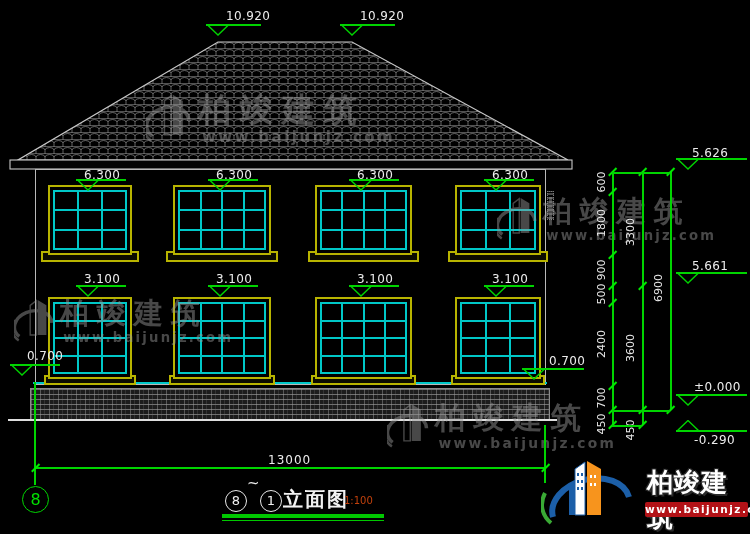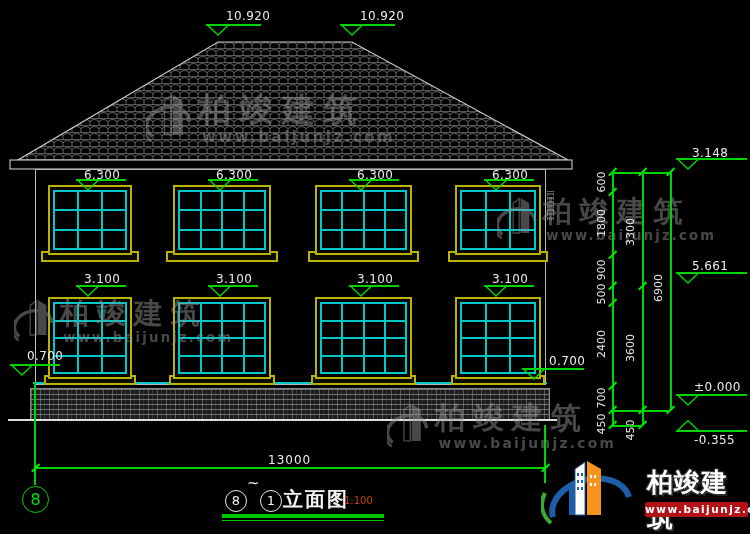--- a/index.html
+++ b/index.html
@@ -314,42 +314,42 @@
         <svg width="24" height="12" class="abs" style="left: 522px; top: 368px;">
           <polygon points="1,0.5 23,0.5 12,11" fill="none" stroke="#00d400" stroke-width="1.4"></polygon>
         </svg>
         <div class="abs mk-label" style="left: 549px; top: 354px;">0.700</div>
       </div>
       <div class="abs" style="left: 0px; top: 0px;">
         <div class="abs mk-line" style="left: 676px; top: 158px; width: 71px;"></div>
         <svg width="24" height="12" class="abs" style="left: 676px; top: 158px;">
           <polygon points="1,0.5 23,0.5 12,11" fill="none" stroke="#00d400" stroke-width="1.4"></polygon>
         </svg>
-        <div class="abs mk-label" style="left: 692px; top: 146px;">3.148</div>
+        <div class="abs mk-label" style="left: 692px; top: 146px;">5.626</div>
       </div>
       <div class="abs" style="left: 0px; top: 0px;">
         <div class="abs mk-line" style="left: 676px; top: 272px; width: 71px;"></div>
         <svg width="24" height="12" class="abs" style="left: 676px; top: 272px;">
           <polygon points="1,0.5 23,0.5 12,11" fill="none" stroke="#00d400" stroke-width="1.4"></polygon>
         </svg>
         <div class="abs mk-label" style="left: 692px; top: 259px;">5.661</div>
       </div>
       <div class="abs" style="left: 0px; top: 0px;">
         <div class="abs mk-line" style="left: 676px; top: 394px; width: 71px;"></div>
         <svg width="24" height="12" class="abs" style="left: 676px; top: 394px;">
           <polygon points="1,0.5 23,0.5 12,11" fill="none" stroke="#00d400" stroke-width="1.4"></polygon>
         </svg>
         <div class="abs mk-label" style="left: 694px; top: 380px;">±0.000</div>
       </div>
       <div class="abs" style="left: 0px; top: 0px;">
         <div class="abs mk-line" style="left: 676px; top: 430px; width: 71px;"></div>
         <svg width="24" height="12" class="abs" style="left: 676px; top: 420px;">
           <polygon points="1,11 23,11 12,0.5" fill="none" stroke="#00d400" stroke-width="1.4"></polygon>
         </svg>
-        <div class="abs mk-label" style="left: 694px; top: 433px;">-0.355</div>
+        <div class="abs mk-label" style="left: 694px; top: 433px;">-0.290</div>
       </div>
       <div class="abs dim-v" style="left: 612px; top: 172px; height: 253px;"></div>
       <div class="abs tick" style="left: 607.3px; top: 171.2px;"></div>
       <div class="abs tick" style="left: 607.3px; top: 191.2px;"></div>
       <div class="abs tick" style="left: 607.3px; top: 254.2px;"></div>
       <div class="abs tick" style="left: 607.3px; top: 285.2px;"></div>
       <div class="abs tick" style="left: 607.3px; top: 302.2px;"></div>
       <div class="abs tick" style="left: 607.3px; top: 385.2px;"></div>
       <div class="abs tick" style="left: 607.3px; top: 409.2px;"></div>
       <div class="abs tick" style="left: 607.3px; top: 424.2px;"></div>

